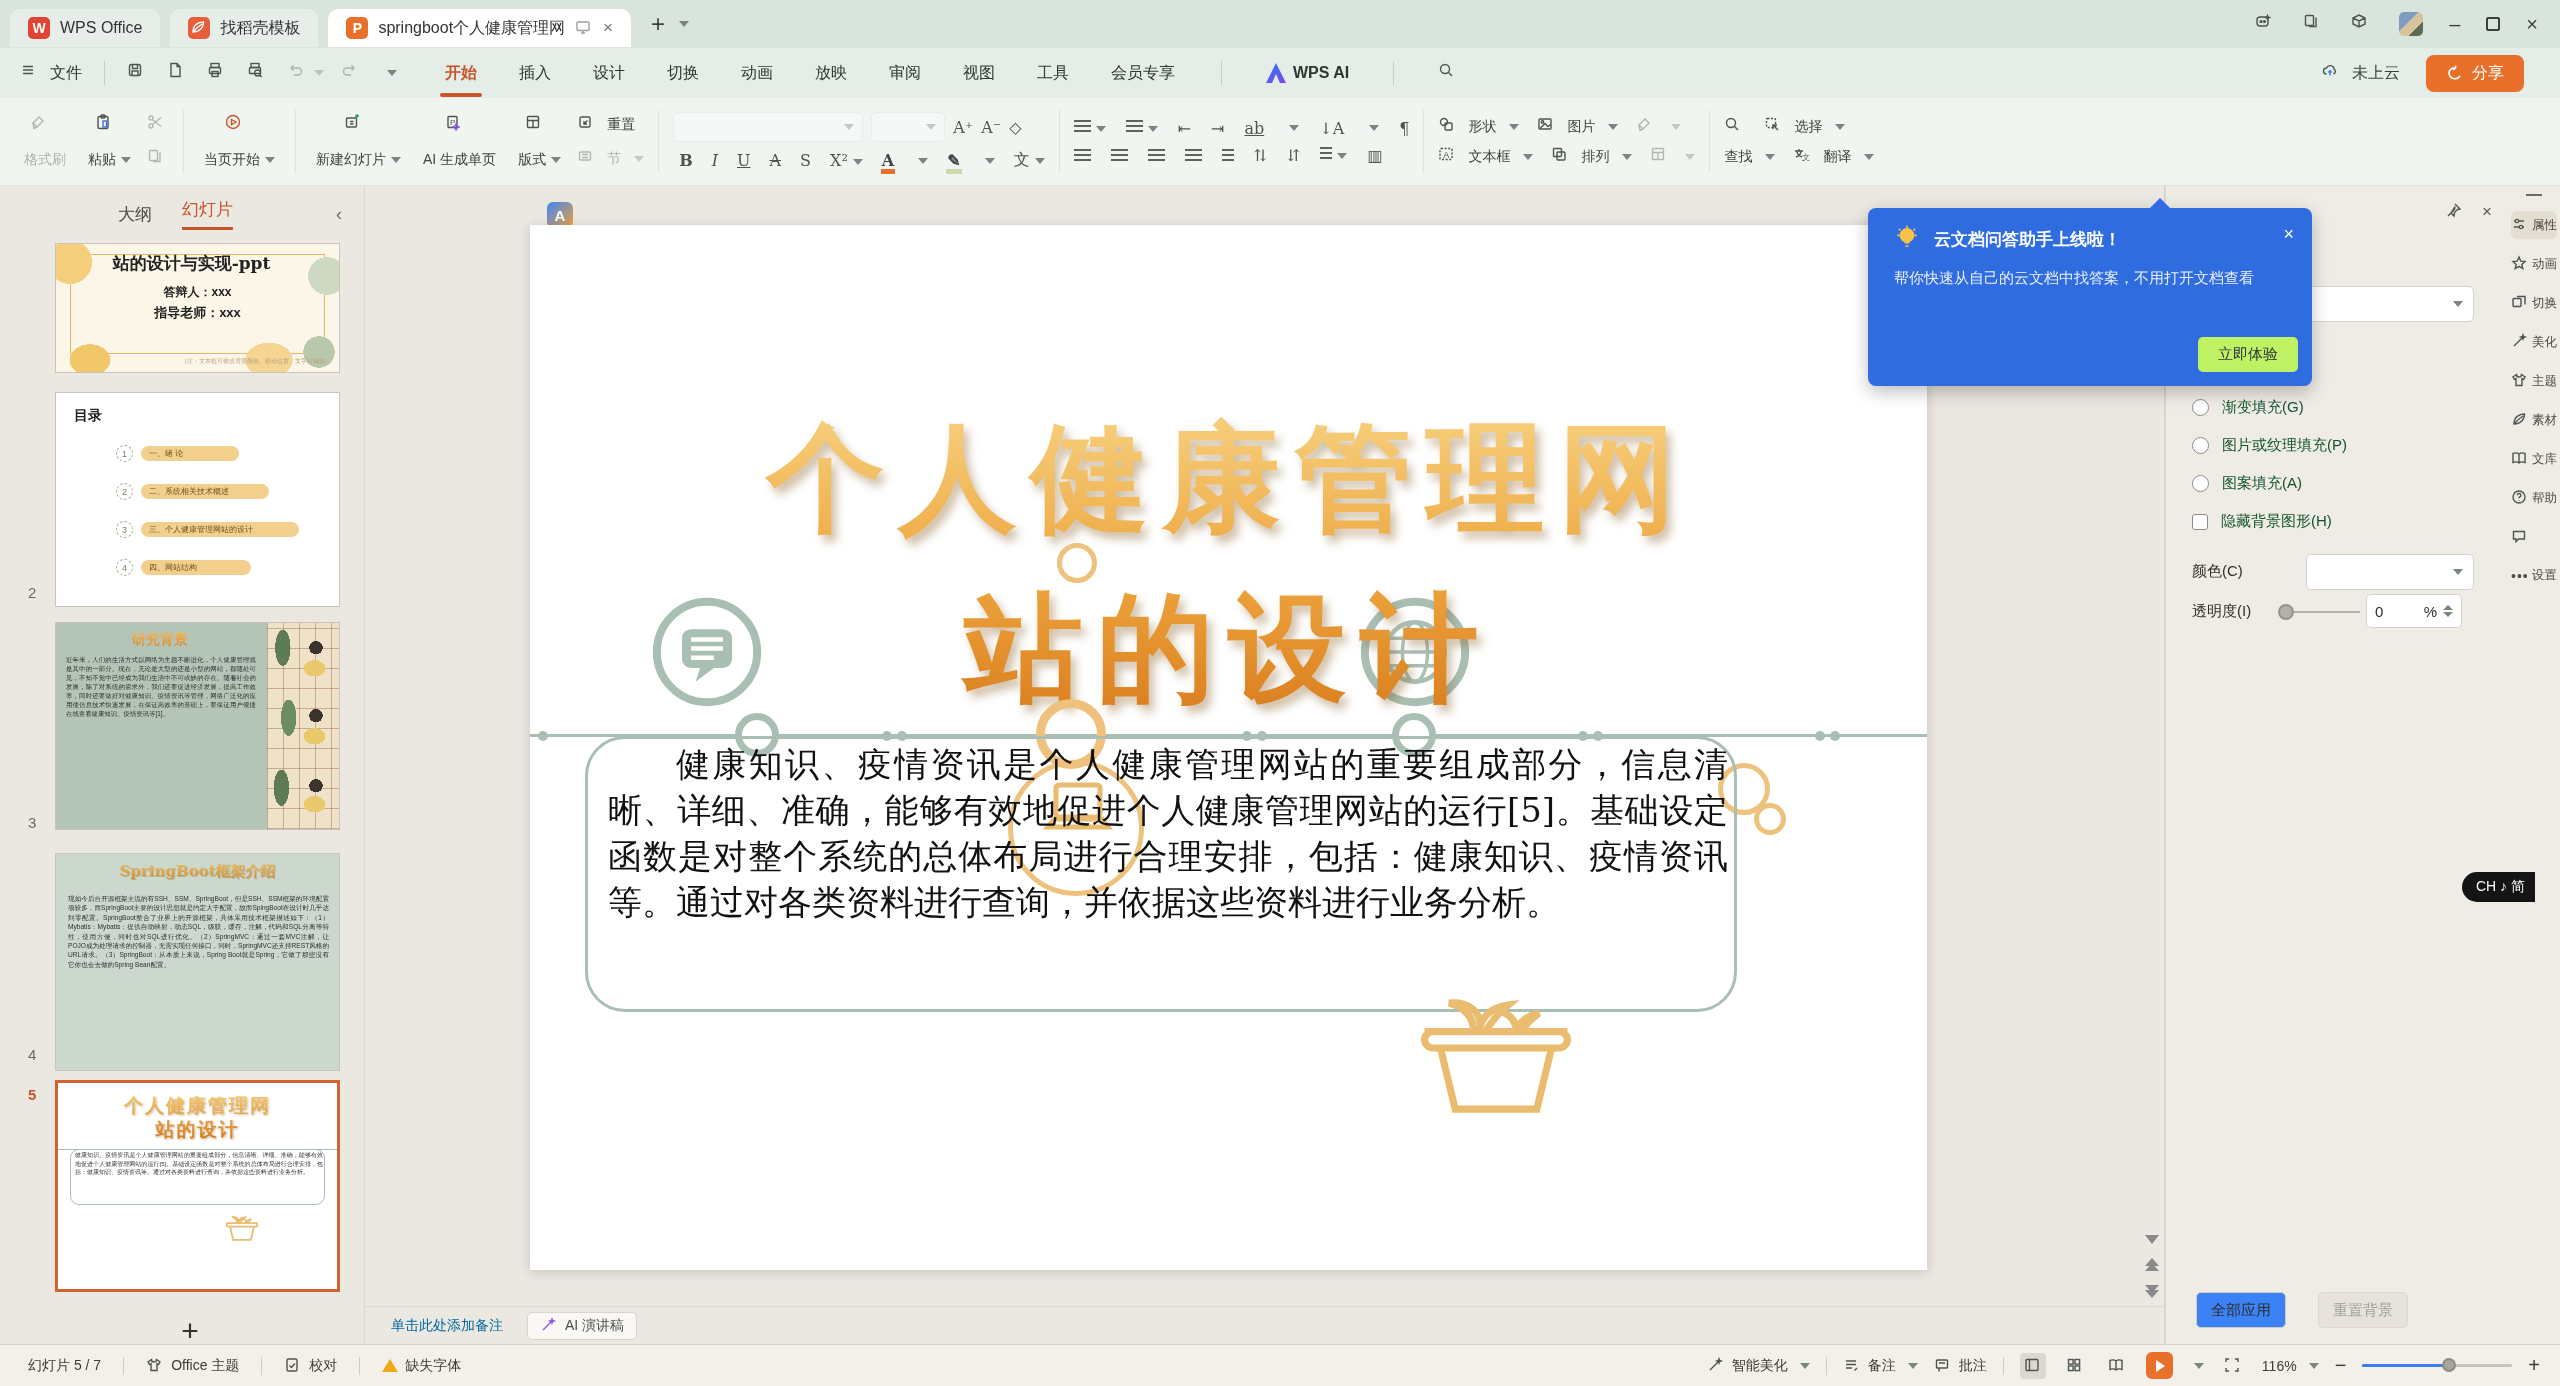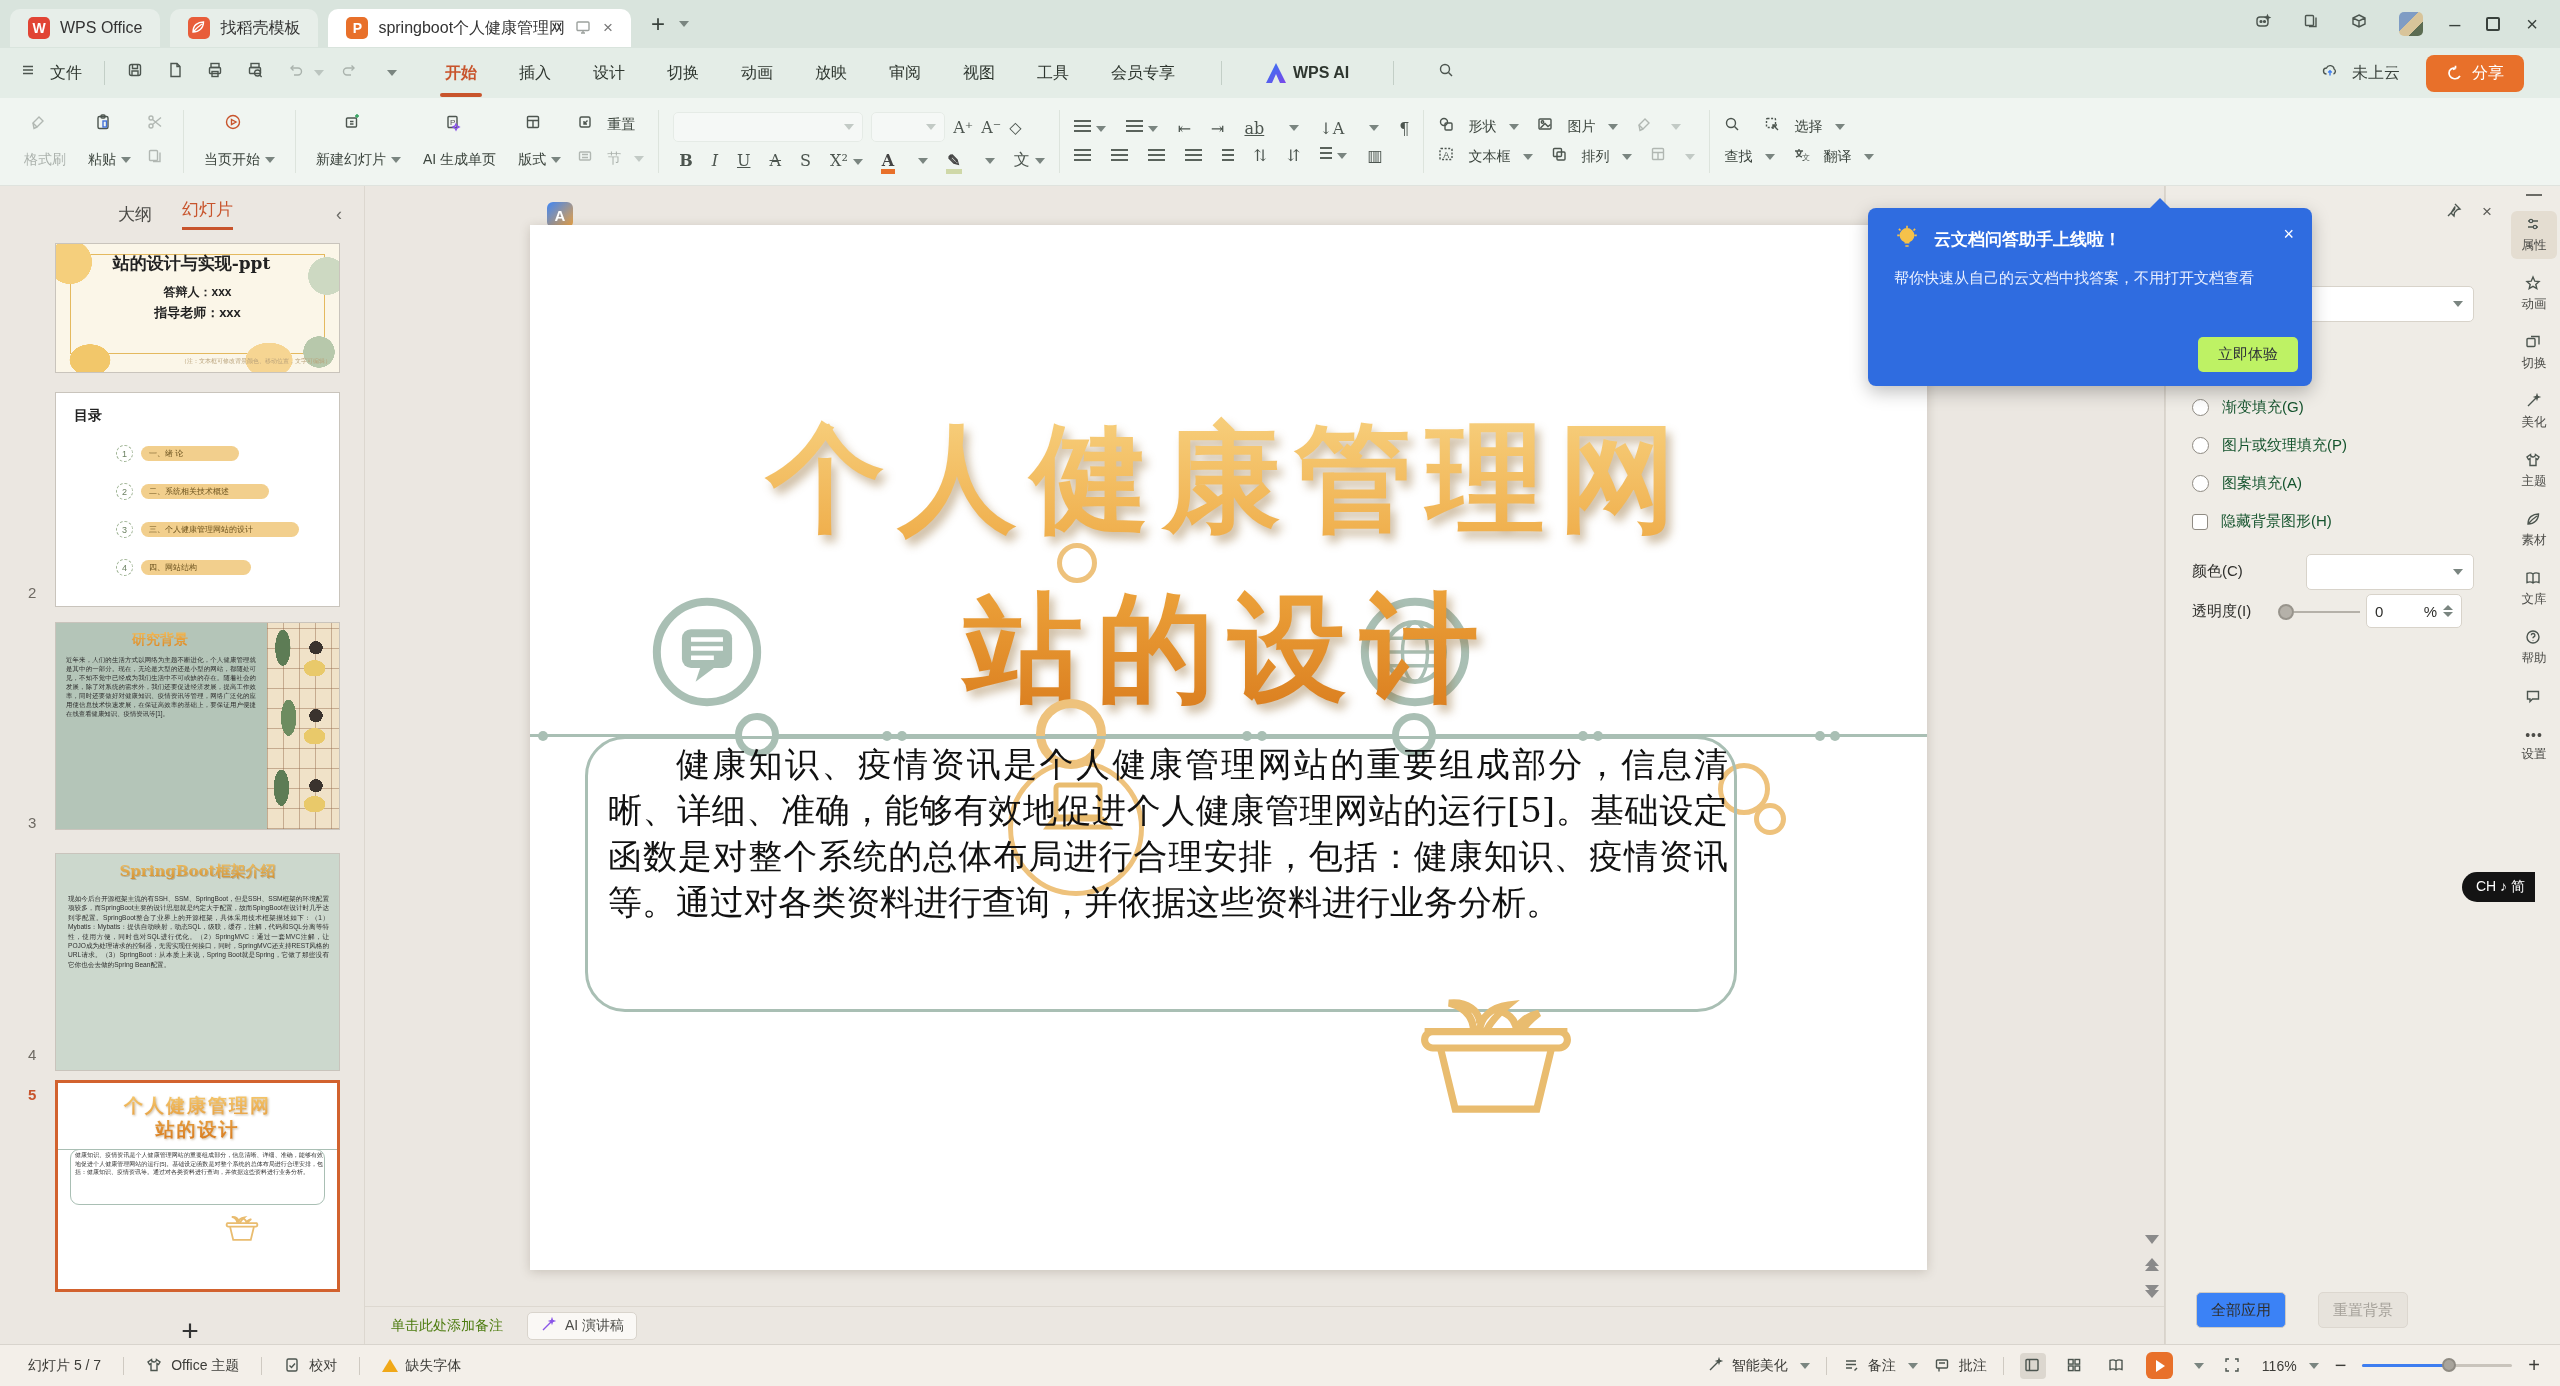--- a/index.html
+++ b/index.html
@@ -165,21 +165,21 @@
   .body-box { position:absolute; left:55px; top:511px; width:1152px; height:276px;
     border:3px solid #a9bfb4; border-radius:40px; }
   .slide-body { position:absolute; left:78px; top:516px; width:1120px;
     font-family:"DejaVu Serif","Liberation Serif",serif; font-size:34px; line-height:46px;
     color:#111; text-align:justify; text-indent:2em; }
   .ai-float { position:absolute; left:182px; top:16px; width:26px; height:26px; border-radius:6px;
     background:linear-gradient(135deg,#3f86f5,#f0a23c); color:#fff; font-weight:bold; font-size:15px;
     display:flex; align-items:center; justify-content:center; }
   .notes-bar { position:absolute; left:0; bottom:0; width:1800px; height:38px; border-top:1px solid #ddd8d0;
     display:flex; align-items:center; gap:24px; padding-left:26px; }
-  .notes-ph { font-size:14px; color:#4d7c0f; }
+  .notes-ph { font-size:14px; color:#0369a1; }
   .ai-speech { display:flex; align-items:center; gap:7px; background:#faf8f5; border:1px solid #d9d4cc;
     border-radius:5px; height:28px; padding:0 12px; font-size:14px; color:#4c4c48; }
   .vscroll { position:absolute; right:6px; bottom:46px; display:flex; flex-direction:column; gap:14px; align-items:center;}
   .canvas-divider { position:absolute; right:0; top:0; width:1px; height:1158px; background:#d8d3cb; }
 
   
   .right-panel { left:2165px; top:0; width:343px; height:1158px; background:#efece6; border-left:1px solid #dcd7cf; }
   .rp-head { position:absolute; right:16px; top:16px; display:flex; gap:18px; color:#5c5c57; }
   .dropdown { position:absolute; background:#fff; border:1px solid #d8d3ca; border-radius:5px; height:36px;
     display:flex; align-items:center; justify-content:flex-end; padding-right:10px; }
@@ -193,21 +193,21 @@
     display:flex; align-items:center; font-size:15px; color:#2f2f2c; padding:0 8px; gap:6px;}
   .rp-btn { position:absolute; height:36px; border-radius:5px; font-size:15px; display:flex; align-items:center;
     justify-content:center; padding:0 14px; }
   .rp-btn.primary { background:#3b82f6; border:1px solid #cfcac2; color:#2f2f2c; }
   .rp-btn.ghost { background:#e7e3dc; border:1px solid #dcd7cf; color:#a5a19a; }
 
   
   .right-rail { left:2508px; top:0; width:52px; height:1158px; background:#efece6; display:flex;
     flex-direction:column; align-items:center; padding-top:8px; gap:11px; }
   .rail-dash { width:16px; height:2px; background:#6b6b66; margin-bottom:4px; }
-  .rail-item { display:flex; flex-direction:column; align-items:center; gap:3px; font-size:12.5px;
+  .rail-item { display:flex; align-items:center; gap:3px; font-size:12.5px;
     color:#4c4c48; width:46px; padding:5px 0; border-radius:6px; }
   .rail-item.active { background:#e4ddd1; }
   .ime-pill { position:absolute; left:2462px; top:872px; height:30px; background:#141414; color:#fff;
     border-radius:15px 0 0 15px; display:flex; align-items:center; gap:6px; padding:0 10px 0 14px;
     font-size:14px; z-index:40; }
 
   
   .statusbar { left:0; top:1344px; width:2560px; height:42px; background:#f3efe9; border-top:1px solid #d8d4cd;
     display:flex; align-items:center; font-size:14px; color:#3c3c38; }
   .sb-left { display:flex; align-items:center; gap:22px; padding-left:28px; }

